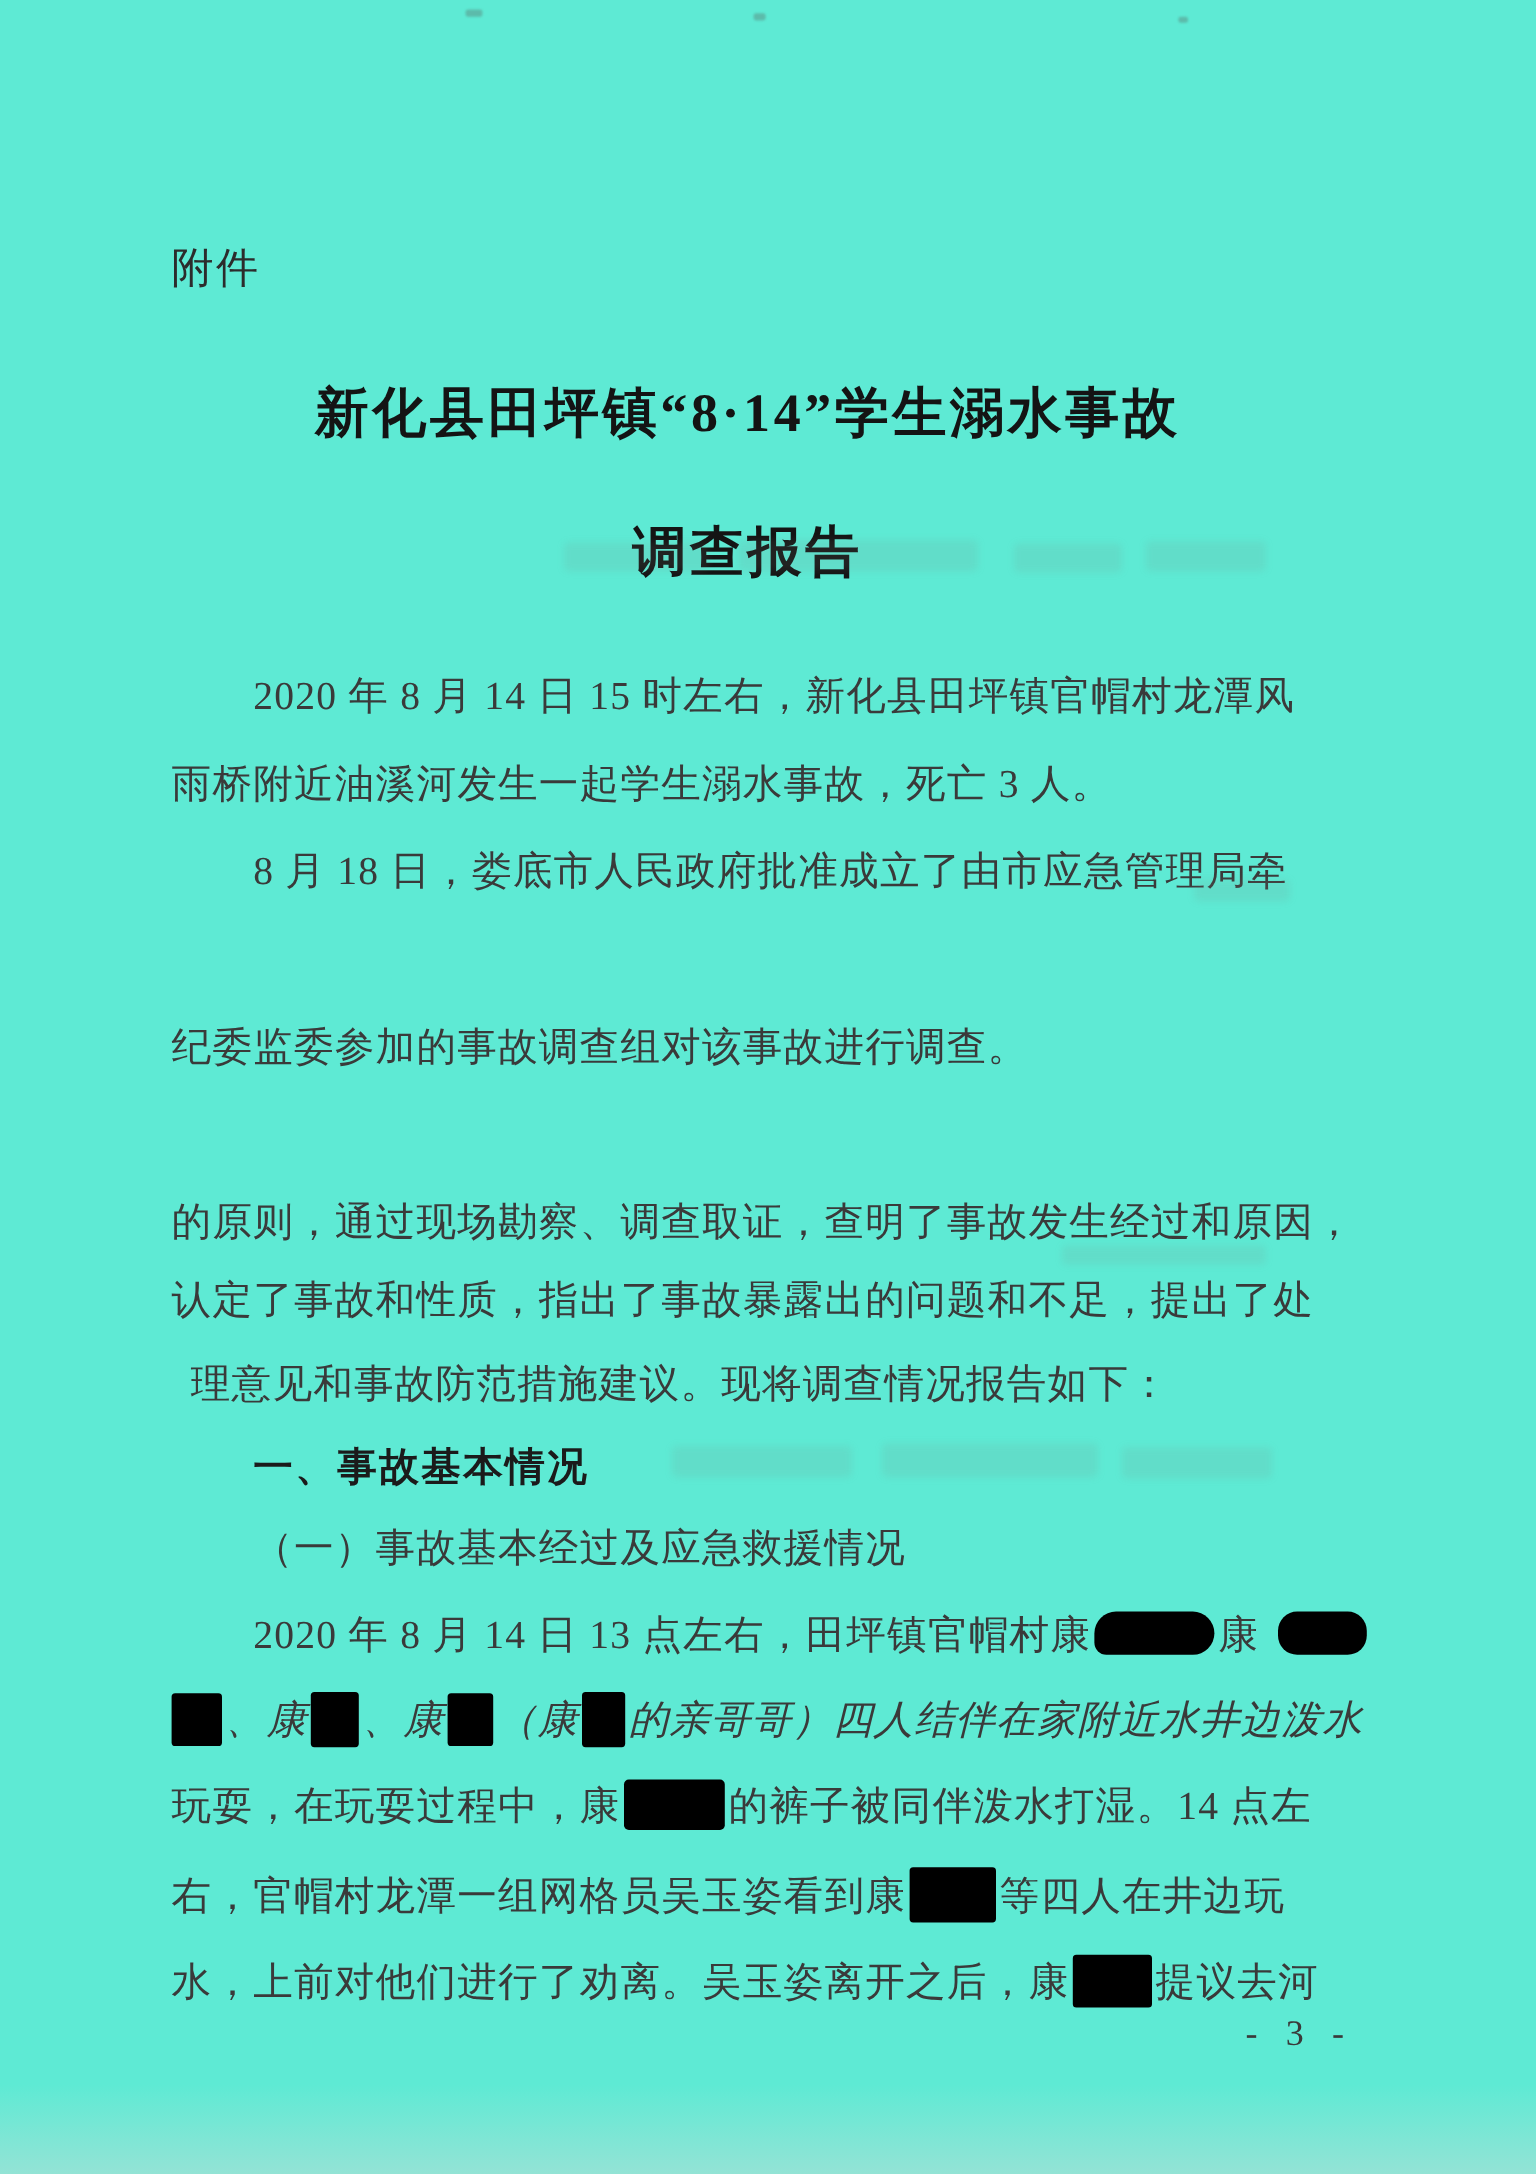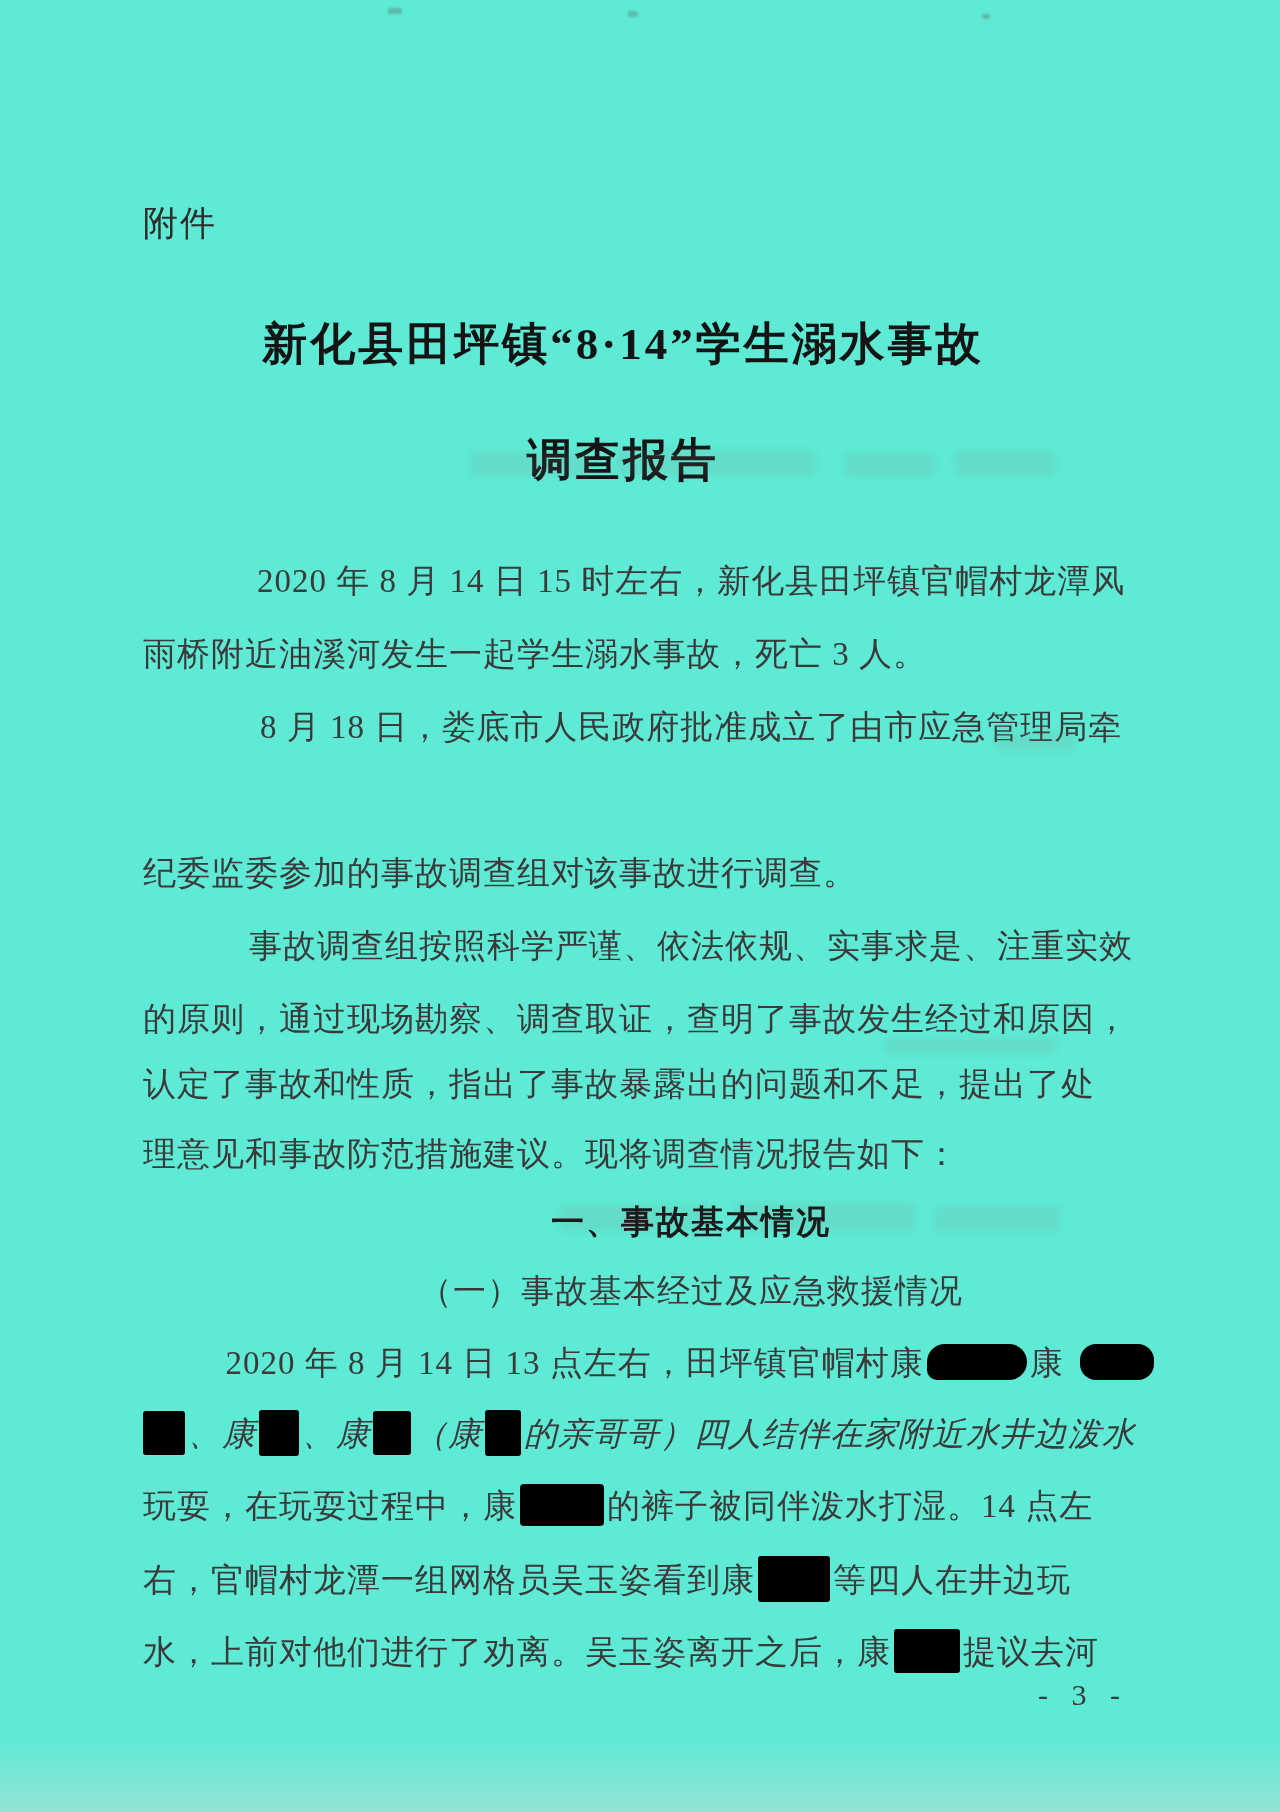--- a/index.html
+++ b/index.html
@@ -11,21 +11,21 @@
     overflow:hidden;
     font-family:"Liberation Serif","DejaVu Serif",serif;
     color:#333;
   }
   
   .line{
     position:absolute;left:143px;width:960px;
     font-size:33px;line-height:46px;letter-spacing:1px;
     white-space:nowrap;color:#3a3a3a;
   }
-  .indent{padding-left:68px;text-align:center;}
+  .indent{padding-left:68px;}
   
   .attachment{
     position:absolute;left:143px;top:200px;
     font-size:35px;color:#2c2c2c;letter-spacing:2px;
     font-family:"Liberation Sans","DejaVu Sans",sans-serif;
   }
   
   .title{
     position:absolute;left:143px;width:960px;
     text-align:center;font-weight:bold;
@@ -91,25 +91,24 @@
   <div class="ghost" style="left:845px;top:453px;width:90px;height:24px;"></div>
   <div class="ghost" style="left:955px;top:451px;width:100px;height:25px;"></div>
 
   <div class="line indent" style="top:558px;">2020 年 8 月 14 日 15 时左右，新化县田坪镇官帽村龙潭风</div>
   <div class="line" style="top:631px;">雨桥附近油溪河发生一起学生溺水事故，死亡 3 人。</div>
 
   <div class="line indent" style="top:704px;">8 月 18 日，娄底市人民政府批准成立了由市应急管理局牵</div>
   <div class="ghost" style="left:995px;top:733px;width:80px;height:18px;"></div>
   <div class="line" style="top:850px;">纪委监委参加的事故调查组对该事故进行调查。</div>
 
-  <div class="line indent" style="top:923px;">事故调查组按照科学严谨、依法依规、实事求是、注重实效</div>
   <div class="line" style="top:996px;text-align:right;">的原则，通过现场勘察、调查取证，查明了事故发生经过和原因，</div>
   <div class="ghost" style="left:885px;top:1038px;width:170px;height:16px;"></div>
   <div class="line" style="top:1061px;">认定了事故和性质，指出了事故暴露出的问题和不足，提出了处</div>
-  <div class="line" style="top:1131px;">理意见和事故防范措施建议。现将调查情况报告如下：</div>
+  <div class="line" style="top:1131px;margin-left:16px;">理意见和事故防范措施建议。现将调查情况报告如下：</div>
 
   <div class="ghost" style="left:560px;top:1205px;width:150px;height:26px;"></div>
   <div class="ghost" style="left:735px;top:1203px;width:180px;height:28px;"></div>
   <div class="ghost" style="left:935px;top:1206px;width:125px;height:26px;"></div>
 
   <div class="line indent h-bold" style="top:1199px;">一、事故基本情况</div>
   <div class="line indent" style="top:1268px;">（一）事故基本经过及应急救援情况</div>
 
   <div class="line indent" style="top:1340px;"><span>2020 年 8 月 14 日 13 点左右，田坪镇官帽村康</span><span class="redact r-pill1"></span><span>康</span><span class="redact r-pill2"></span></div>
 

